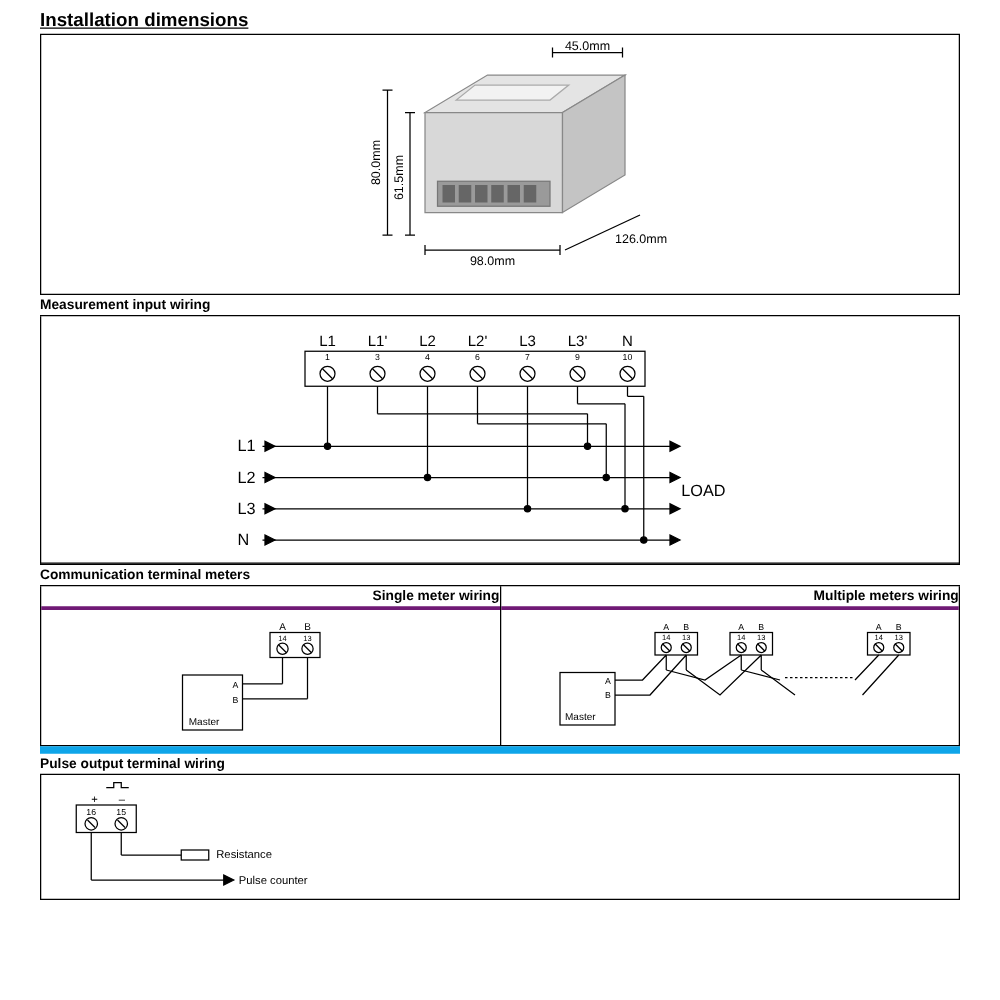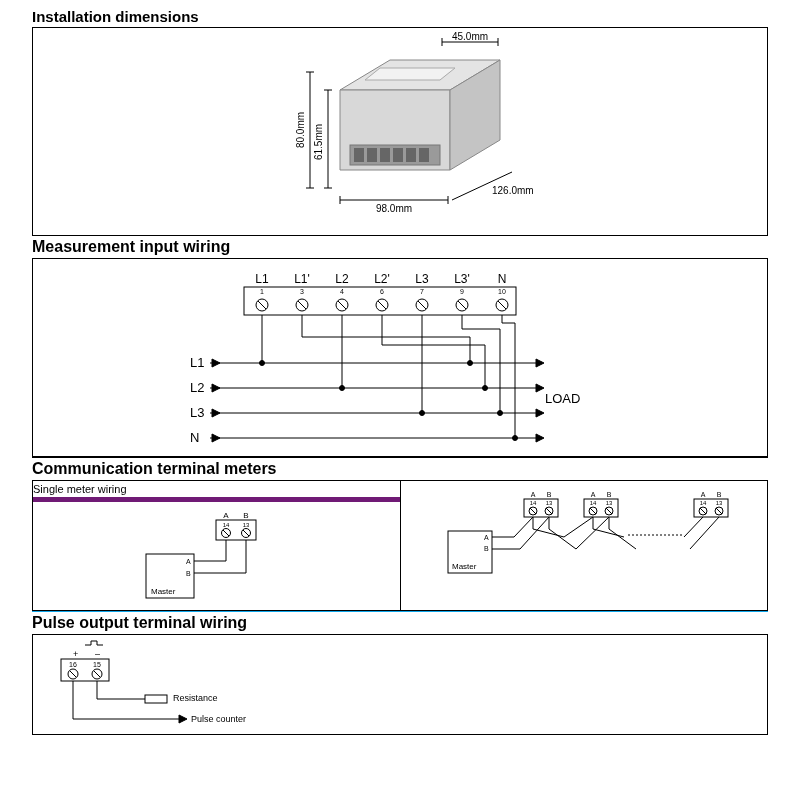--- a/index.html
+++ b/index.html
@@ -14,23 +14,24 @@
   .page {
     padding: 0 32px;
     width: 800px;
   }
   .section-header {
     font-size: 15px;
     font-weight: bold;
     border-bottom: 1.5px solid #000;
     padding: 4px 0 2px 0;
     margin-top: 4px;
+    text-decoration: underline;
   }
   .sub-header {
-    font-size: 16px;
+    font-size: 11px;
     font-weight: bold;
     border-bottom: 1px solid #000;
     padding: 2px 0 2px 0;
   }
   .boxed {
     border: 1px solid #000;
     border-top: none;
   }
   .dim-box {
     height: 208px;
@@ -44,23 +45,23 @@
     border: 1px solid #000;
     border-top: none;
   }
   .col {
     flex: 1;
     border-right: 1px solid #000;
   }
   .col:last-child { border-right: none; }
   .col-title {
     font-size: 11px;
-    font-weight: normal;
-    text-align: left;
-    border-bottom: 5px solid #701a75;
+    font-weight: bold;
+    text-align: right;
+    border-bottom: 3px solid #701a75;
     padding: 2px 0;
   }
   .col-body {
     height: 108px;
     display:flex;
     justify-content:center;
     align-items:center;
   }
   .pulse-box {
     height: 100px;
@@ -269,20 +270,21 @@
               <line x1="108" y1="55" x2="140" y2="55"></line>
                 <line x1="140" y1="55" x2="140" y2="34"></line>
               <line x1="108" y1="67" x2="160" y2="67"></line>
                 <line x1="160" y1="67" x2="160" y2="34"></line>
             </g>
           </g>
         </svg>
       </div>
     </div>
     <div class="col">
+      <div class="col-title">Multiple meters wiring</div>
       <div class="col-body">
         <svg width="340" height="100" viewBox="0 0 340 100">
           <g font-family="Arial" font-size="7" fill="#000">
 
             <g id="tb" transform="translate(110,6)">
               <text x="9" y="6" text-anchor="middle">A</text>
               <text x="25" y="6" text-anchor="middle">B</text>
               <rect x="0" y="8" width="34" height="18" fill="none" stroke="#000"></rect>
               <text x="9" y="14" text-anchor="middle" font-size="6">14</text>
               <text x="25" y="14" text-anchor="middle" font-size="6">13</text>
@@ -325,21 +327,21 @@
             <g stroke="#000" fill="none">
               <path d="M78 52 H100 L119 32 M119 32 V44 M119 44 L150 52 L179 32 M179 32 V44 M179 44 L210 52 M270 52 L289 32"></path>
               <path d="M78 64 H106 L135 32 M135 32 V44 M135 44 L162 64 L195 32 M195 32 V44 M195 44 L222 64 M276 64 L305 32"></path>
             </g>
           </g>
         </svg>
       </div>
     </div>
   </div>
 
-  <div class="sub-header" style="border-top:1px solid #0ea5e9">Pulse output terminal wiring</div>
+  <div class="sub-header" style="border-top:6px solid #0ea5e9">Pulse output terminal wiring</div>
   <div class="boxed pulse-box">
     <svg width="320" height="92" viewBox="0 0 320 92">
       <g font-family="Arial" font-size="9" fill="#000">
 
         <path d="M32 6 h6 v-4 h6 v4 h6" stroke="#000" fill="none"></path>
         <text x="20" y="18">+</text>
         <text x="42" y="18">–</text>
         <rect x="8" y="20" width="48" height="22" fill="none" stroke="#000"></rect>
         <text x="20" y="28" text-anchor="middle" font-size="7">16</text>
         <text x="44" y="28" text-anchor="middle" font-size="7">15</text>

